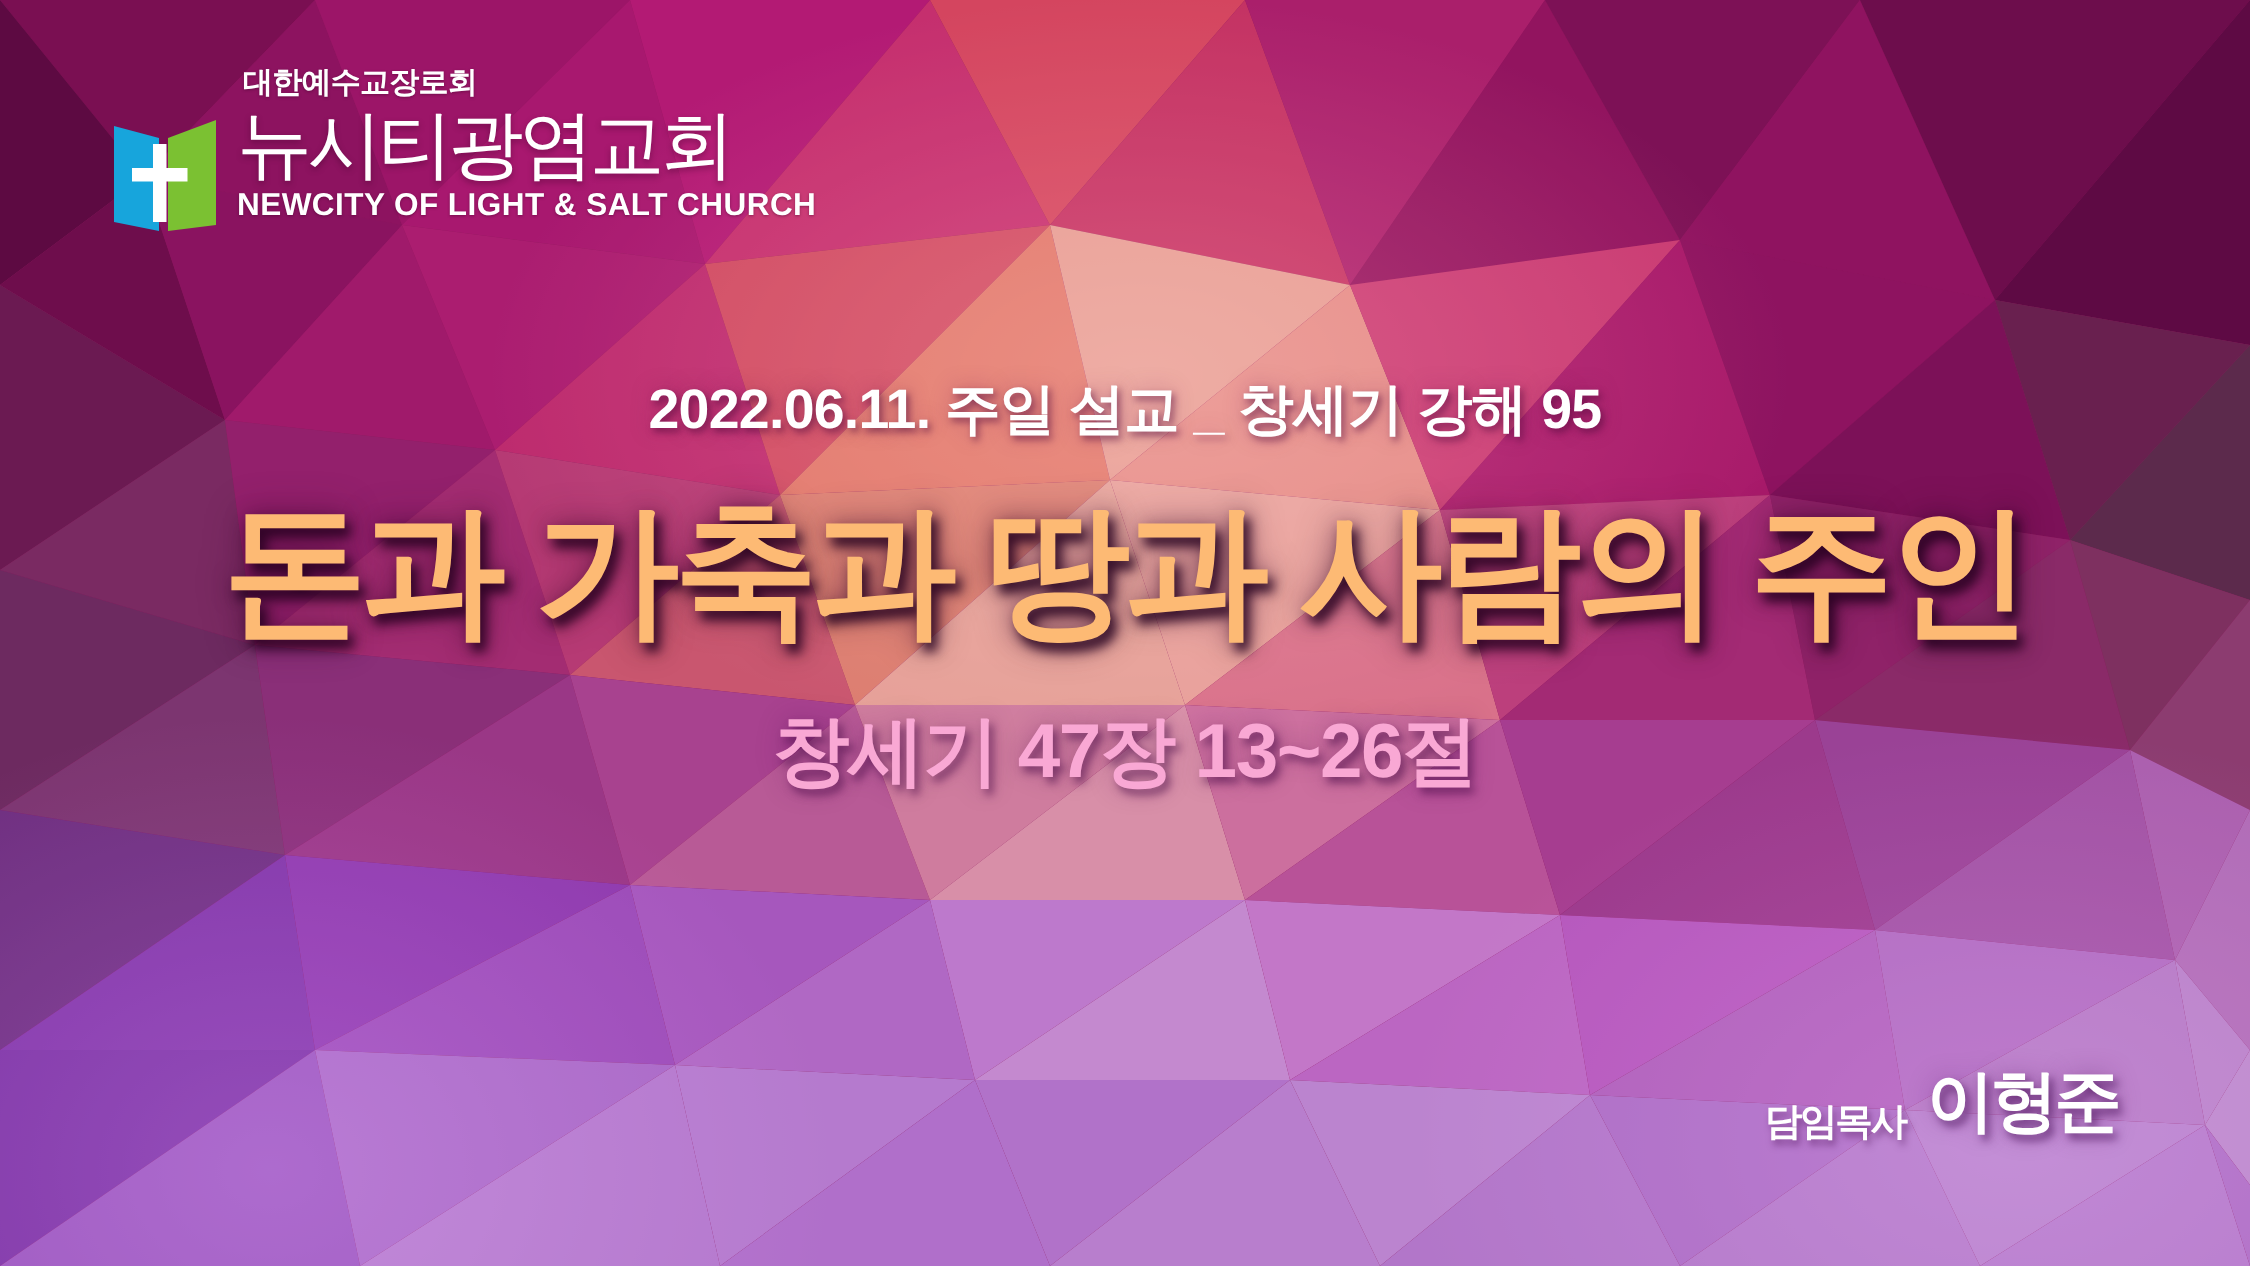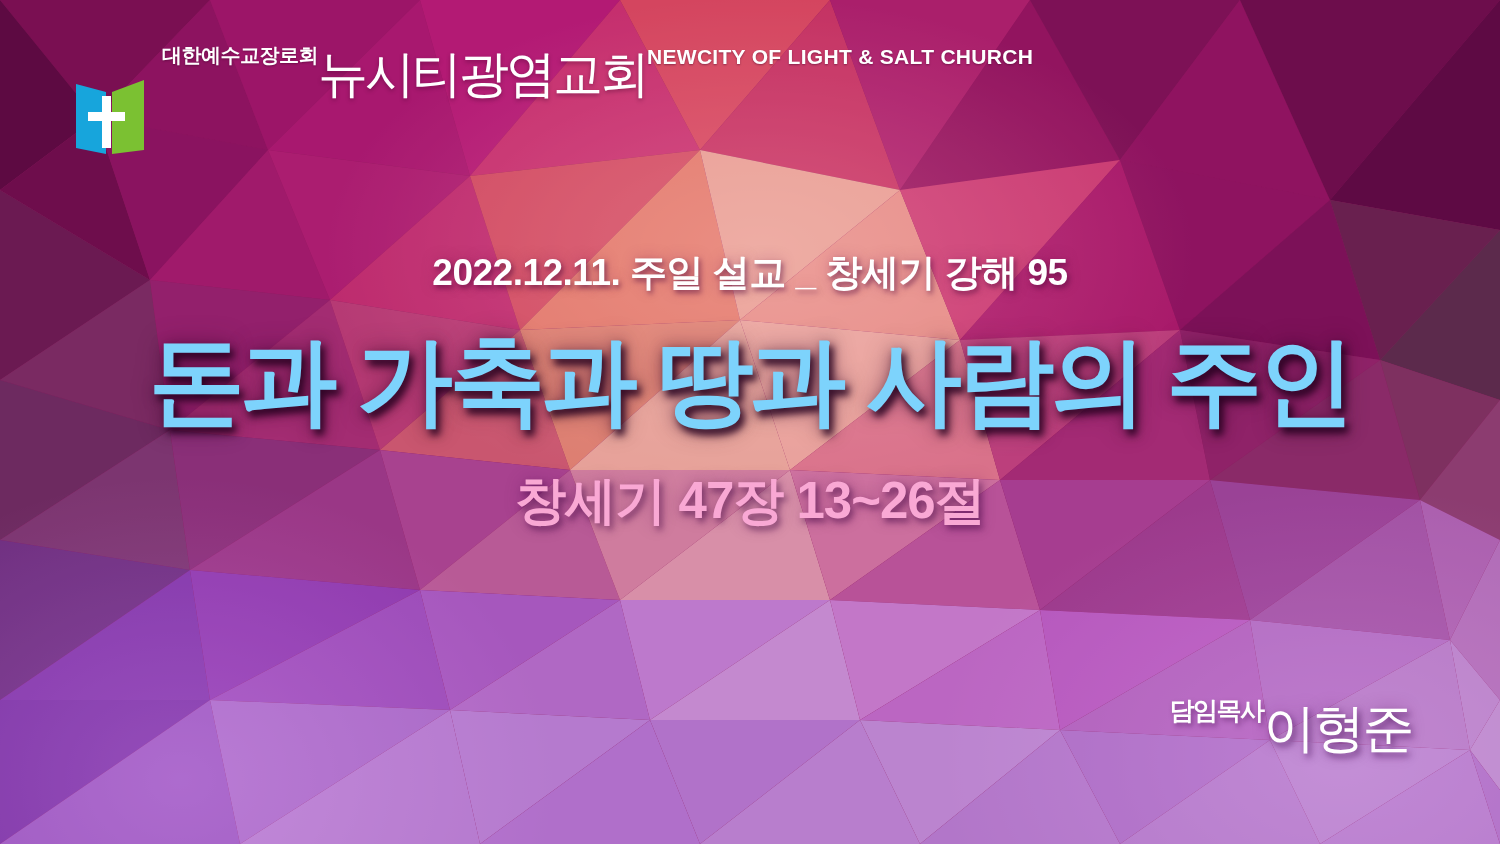--- a/index.html
+++ b/index.html
@@ -46,21 +46,21 @@
     gap: 10px;
   }
   #logo-mark {
     width: 76px;
     height: 92px;
     margin-top: 28px;
     flex: none;
   }
   #logo-text {
     display: flex;
-    flex-direction: row;
+    flex-direction: column;
     align-items: flex-start;
   }
   .logo-denom {
     color: #ffffff;
     font-size: 20px;
     font-weight: 700;
     letter-spacing: -0.5px;
     line-height: 1.1;
     margin-left: 4px;
     text-shadow: 0 1px 2px rgba(60,0,40,0.45);
@@ -99,21 +99,21 @@
     font-size: 37px;
     font-weight: 700;
     letter-spacing: -0.5px;
     line-height: 1.25;
     text-shadow:
       2px 3px 5px rgba(80,10,60,0.55),
       0 0 14px rgba(120,20,80,0.35);
   }
   .sermon-title {
     margin-top: 34px;
-    color: #7dd3fc;
+    color: #fdba74;
     font-size: 96px;
     font-weight: 900;
     letter-spacing: -3.5px;
     line-height: 1.06;
     white-space: nowrap;
     text-shadow:
       4px 6px 7px rgba(35,0,30,0.80),
       2px 3px 14px rgba(45,0,35,0.55),
       0 0 26px rgba(60,0,45,0.42);
   }
@@ -128,34 +128,35 @@
       3px 4px 6px rgba(70,10,70,0.55),
       0 0 16px rgba(95,20,95,0.38);
   }
 
   
   #preacher-block {
     position: absolute;
     right: 88px;
     bottom: 80px;
     display: flex;
-    align-items: flex-start;
+    align-items: flex-end;
+    gap: 14px;
     white-space: nowrap;
   }
   .preacher-role {
     color: #ffffff;
     font-size: 25px;
     font-weight: 700;
     letter-spacing: -1.5px;
     text-shadow: 2px 3px 5px rgba(80,20,90,0.55);
   }
   .preacher-name {
     color: #ffffff;
-    font-size: 52px;
-    font-weight: 400;
+    font-size: 45px;
+    font-weight: 700;
     letter-spacing: -2.5px;
     text-shadow:
       3px 4px 6px rgba(70,15,85,0.62),
       0 0 16px rgba(95,25,105,0.40);
   }
 </style>
 </head>
 <body>
 
 <div id="stage">
@@ -268,21 +269,21 @@
       <rect x="16" y="40" width="37" height="9" fill="#ffffff"></rect>
     </svg>
     <div id="logo-text">
       <div class="logo-denom">대한예수교장로회</div>
       <div class="logo-name">뉴시티광염교회</div>
       <div class="logo-en">NEWCITY OF LIGHT &amp; SALT CHURCH</div>
     </div>
   </div>
 
   <div id="center-block">
-    <div class="series-line">2022.12.11. 주일 설교 _ 창세기 강해 95</div>
+    <div class="series-line">2022.06.11. 주일 설교 _ 창세기 강해 95</div>
     <div class="sermon-title">돈과 가축과 땅과 사람의 주인</div>
     <div class="scripture-ref">창세기 47장 13~26절</div>
   </div>
 
   <div id="preacher-block">
     <span class="preacher-role">담임목사</span>
     <span class="preacher-name">이형준</span>
   </div>
 
 </div>

